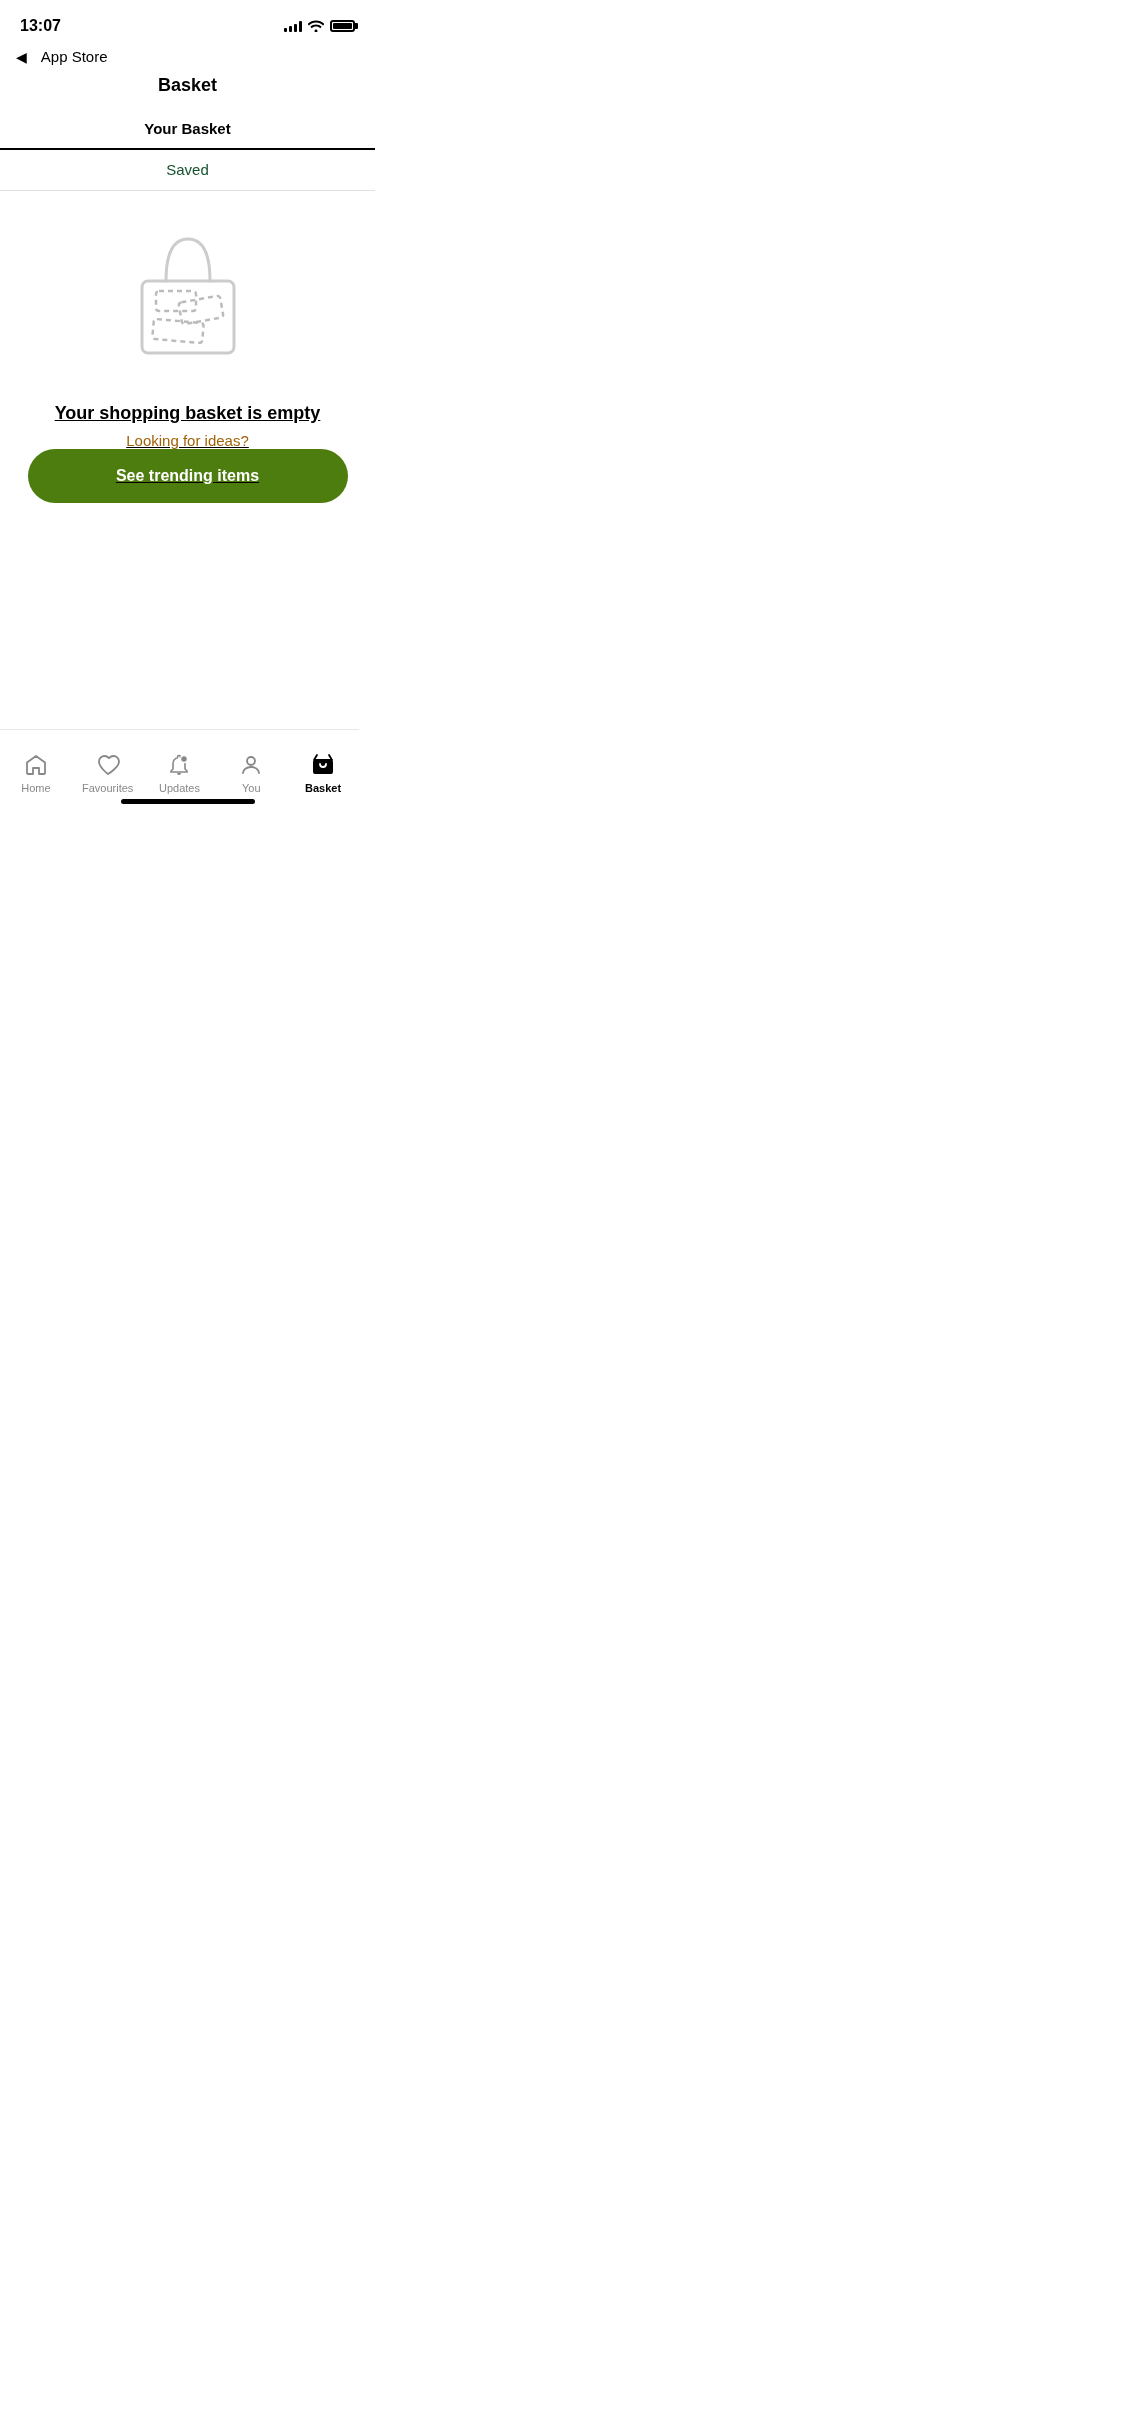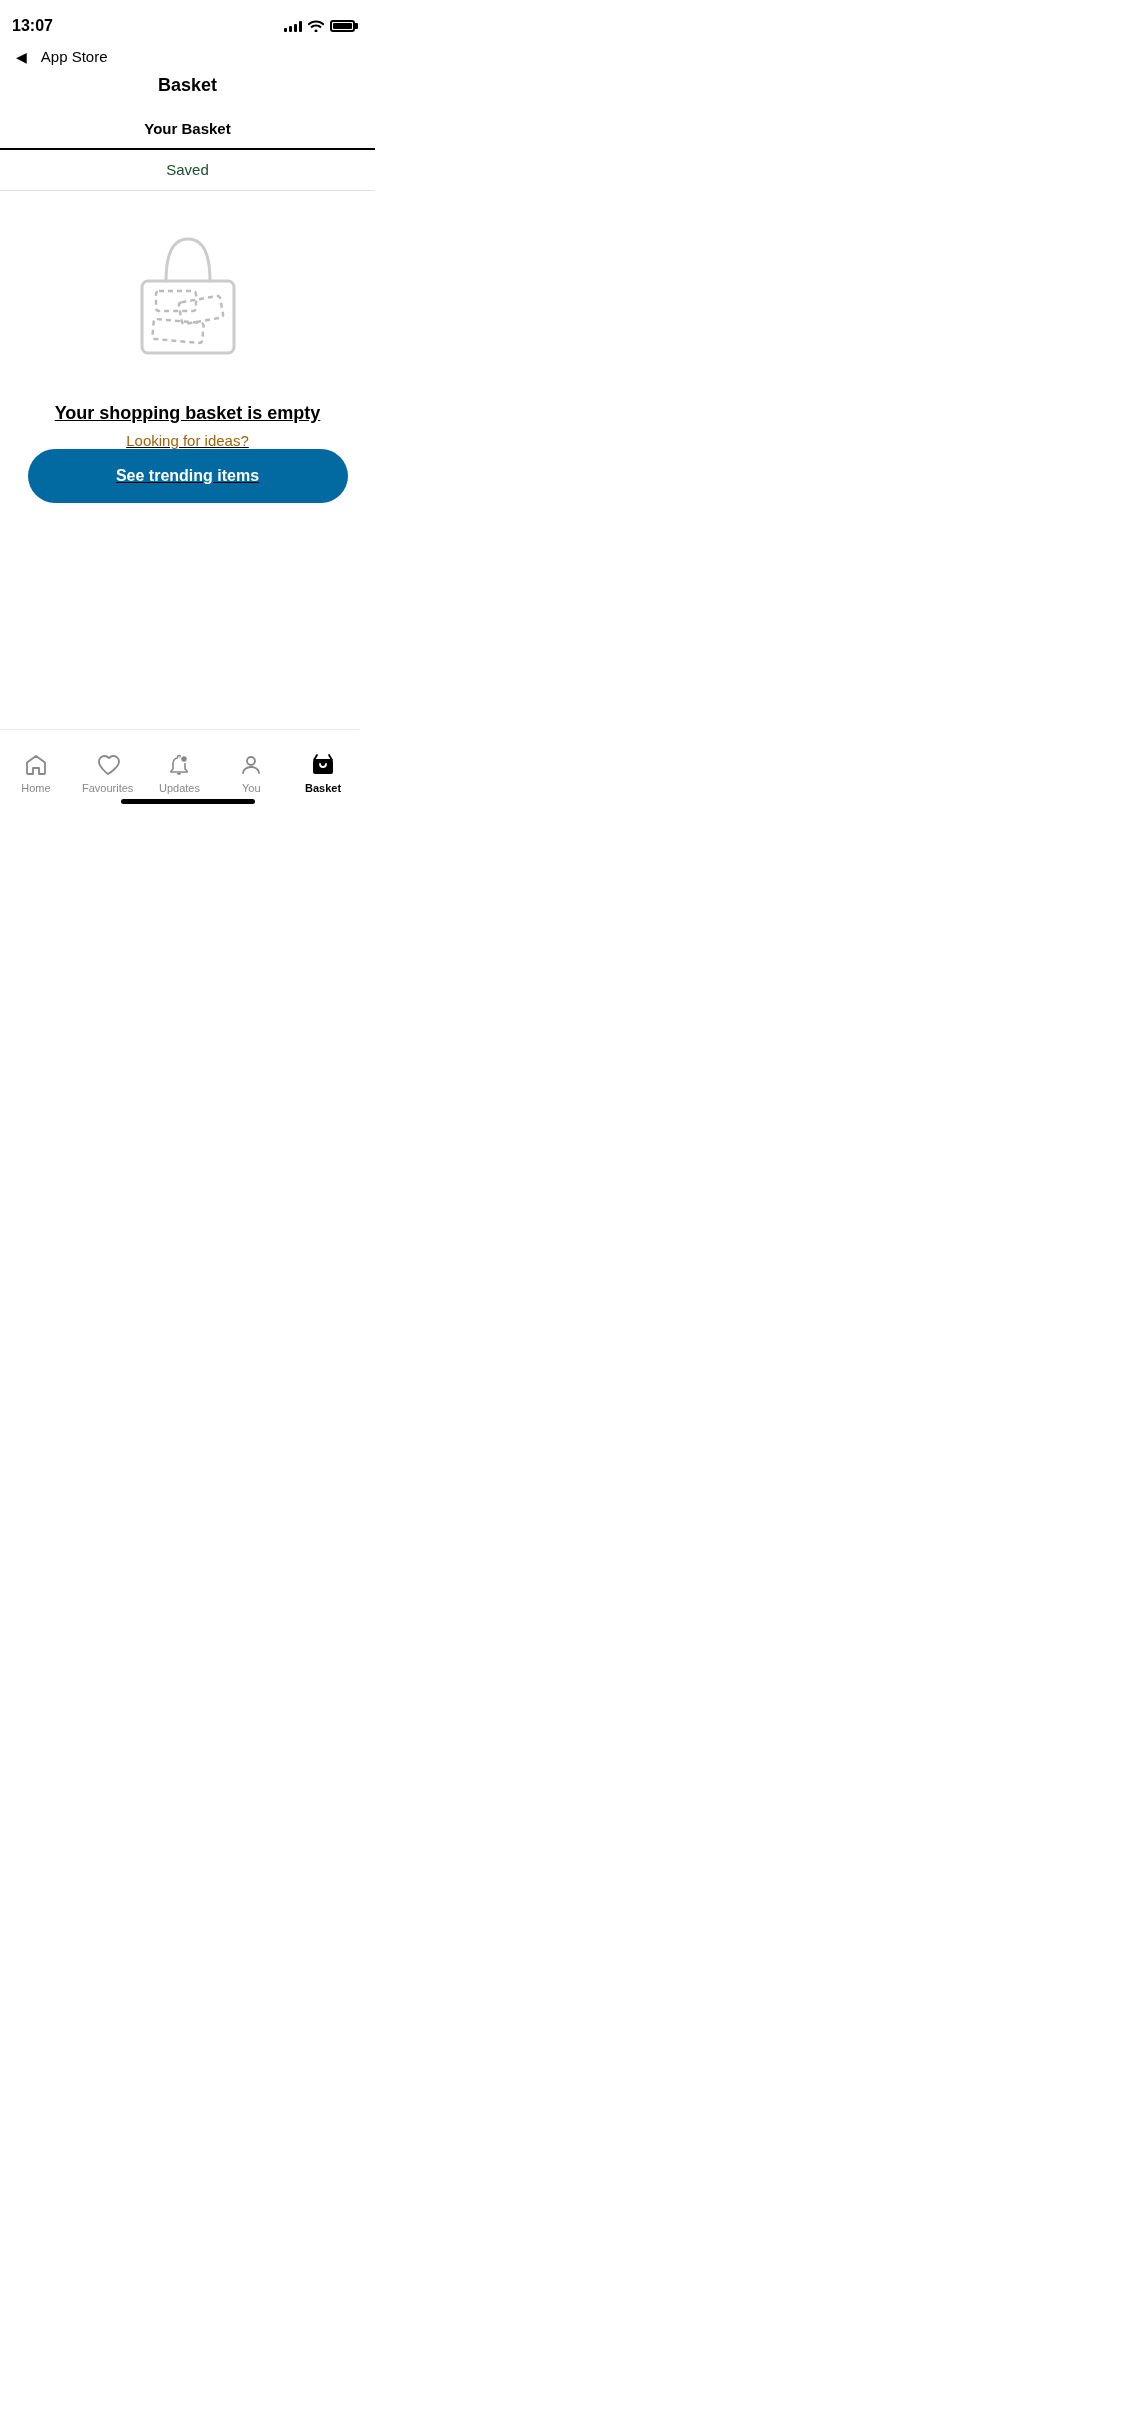--- a/index.html
+++ b/index.html
@@ -16,21 +16,21 @@
       background: #ffffff;
       overflow: hidden;
       position: relative;
     }
 
     
     .status-bar {
       display: flex;
       justify-content: space-between;
       align-items: center;
-      padding: 14px 20px 6px 12px;
+      padding: 14px 20px 6px 20px;
       height: 44px;
     }
 
     .status-time {
       font-size: 16px;
       font-weight: 600;
       color: #000;
       line-height: 1;
     }
 
@@ -165,21 +165,21 @@
       margin-bottom: 8px;
     }
 
     .empty-message-subtitle {
       font-size: 15px;
       color: #a16207;
       text-align: center;
     }
 
     .cta-button {
-      background: #0369a1;
+      background: #4d7c0f;
       color: #fff;
       border: none;
       border-radius: 30px;
       padding: 18px 40px;
       font-size: 16px;
       font-weight: 600;
       width: 320px;
       cursor: pointer;
       text-align: center;
     }

